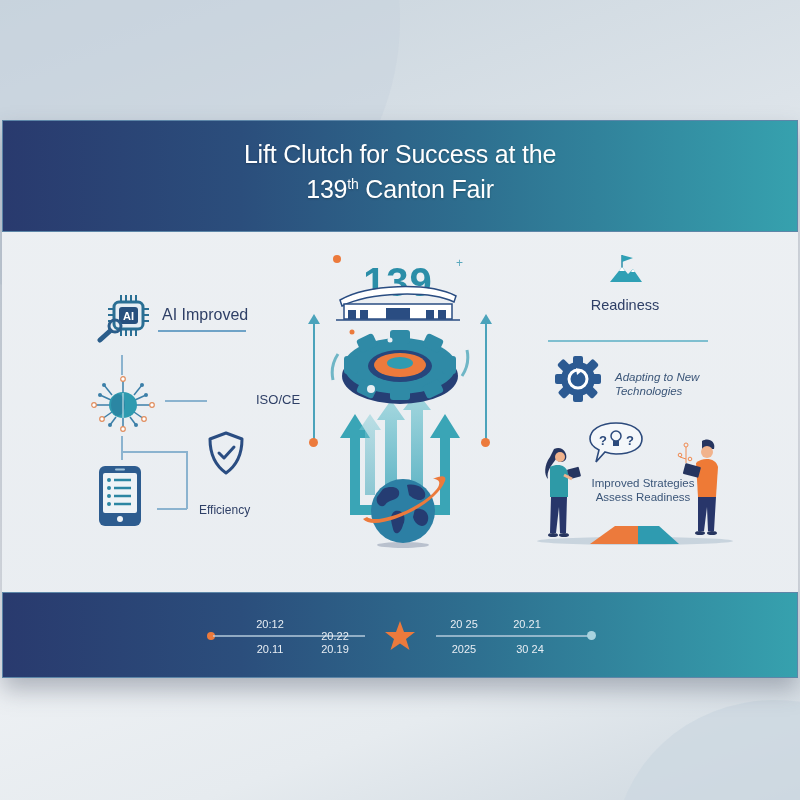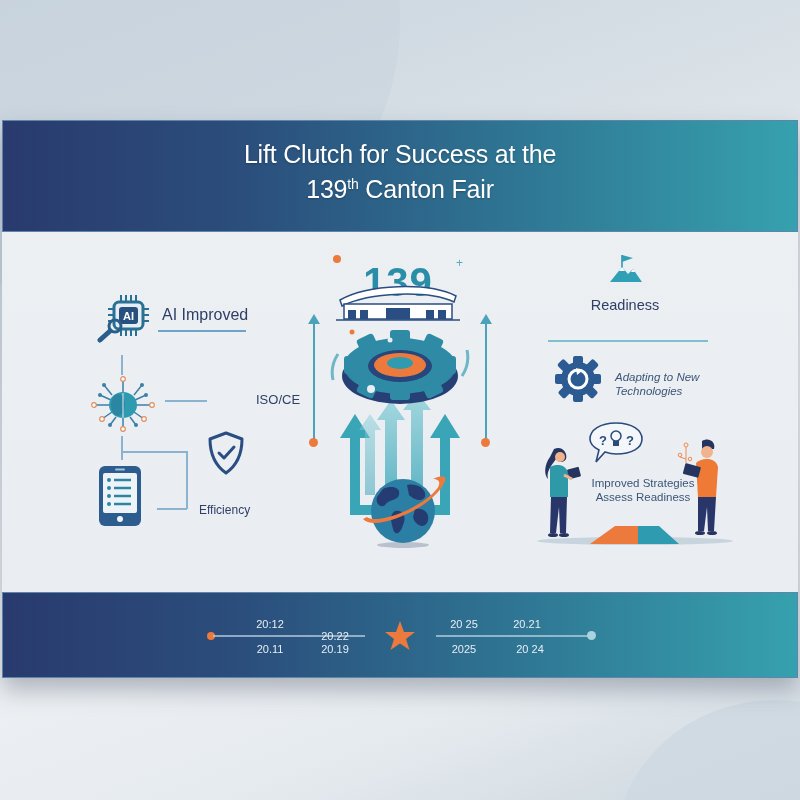--- a/index.html
+++ b/index.html
@@ -352,13 +352,13 @@
 
 <div class="icon" style="left:384px;top:620px;width:32px;height:32px;">
   <svg width="32" height="32" viewBox="0 0 32 32">
     <path d="M16 1 L20 12 L31 12 L22 19 L25.5 30 L16 23.5 L6.5 30 L10 19 L1 12 L12 12 Z" fill="#ec7a3c"></path>
   </svg>
 </div>
 
 <div class="tl-date" style="left:434px;top:618px;">20 25</div>
 <div class="tl-date" style="left:497px;top:618px;">20.21</div>
 <div class="tl-date" style="left:434px;top:643px;">2025</div>
-<div class="tl-date" style="left:500px;top:643px;">20 24</div>
+<div class="tl-date" style="left:500px;top:643px;">30 24</div>
 
 </body></html>

